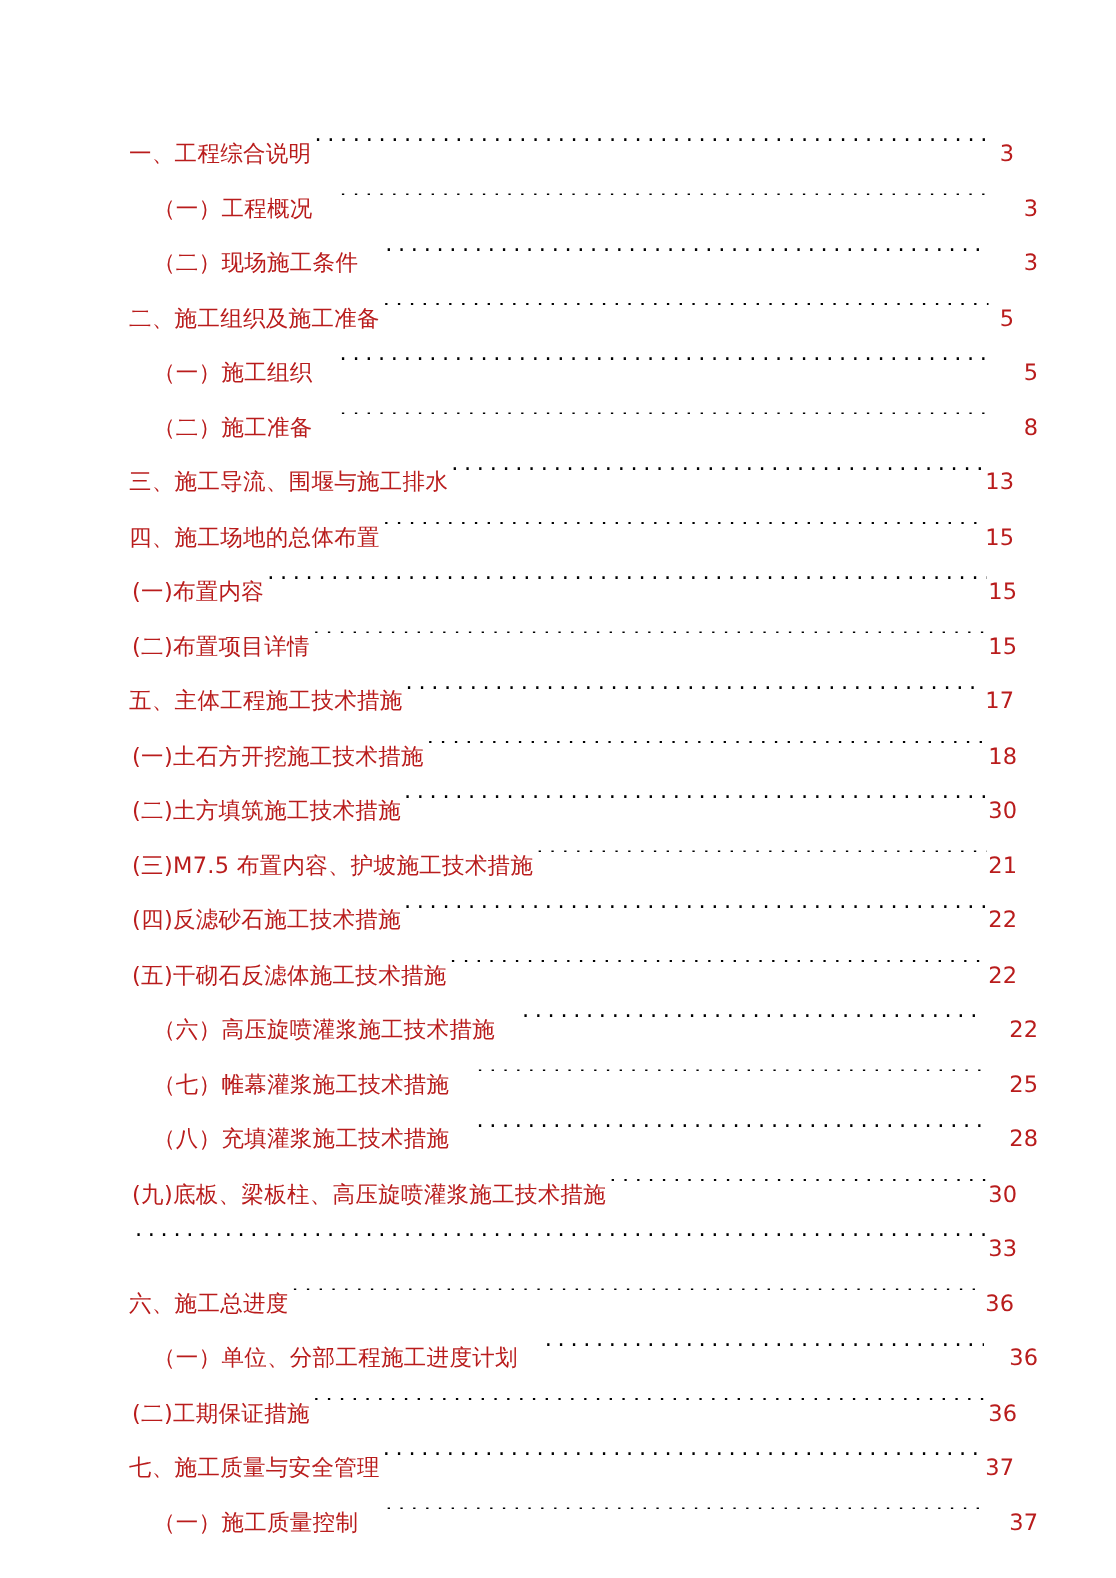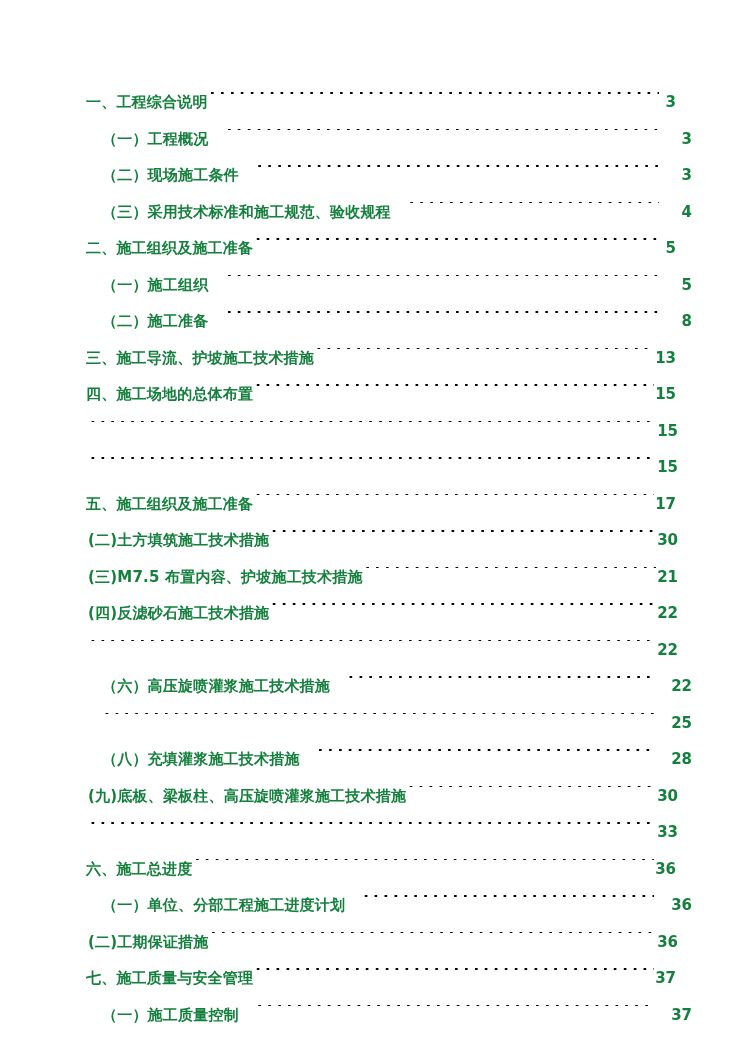--- a/index.html
+++ b/index.html
@@ -21,23 +21,22 @@
     left: 86px;
     top: 84px;
     width: 590px;
   }
   .toc-entry {
     display: flex;
     align-items: baseline;
     width: 100%;
     font-size: 15px;
     line-height: 36.5px;
-    color: #15803d;
+    color: #b91c1c;
     white-space: nowrap;
-    font-weight: bold;
   }
   .toc-entry .title {
     flex: 0 0 auto;
     letter-spacing: 0.2px;
   }
   .toc-entry .leader {
     flex: 1 1 auto;
     overflow: hidden;
     margin: 0 1px 0 2px;
     position: relative;
@@ -77,88 +76,92 @@
       <div class="toc-entry lvl-1">
         <span class="title">（一）工程概况</span>
         <span class="leader"></span>
         <span class="page-num">3</span>
       </div>
       <div class="toc-entry lvl-1">
         <span class="title">（二）现场施工条件</span>
         <span class="leader"></span>
         <span class="page-num">3</span>
       </div>
-      <div class="toc-entry lvl-1">
-        <span class="title">（三）采用技术标准和施工规范、验收规程</span>
-        <span class="leader"></span>
-        <span class="page-num">4</span>
-      </div>
       <div class="toc-entry lvl-0">
         <span class="title">二、施工组织及施工准备</span>
         <span class="leader"></span>
         <span class="page-num">5</span>
       </div>
       <div class="toc-entry lvl-1">
         <span class="title">（一）施工组织</span>
         <span class="leader"></span>
         <span class="page-num">5</span>
       </div>
       <div class="toc-entry lvl-1">
         <span class="title">（二）施工准备</span>
         <span class="leader"></span>
         <span class="page-num">8</span>
       </div>
       <div class="toc-entry lvl-0">
-        <span class="title">三、施工导流、护坡施工技术措施</span>
+        <span class="title">三、施工导流、围堰与施工排水</span>
         <span class="leader"></span>
         <span class="page-num">13</span>
       </div>
       <div class="toc-entry lvl-0">
         <span class="title">四、施工场地的总体布置</span>
         <span class="leader"></span>
         <span class="page-num">15</span>
       </div>
       <div class="toc-entry lvl-2">
+        <span class="title">(一)布置内容</span>
         <span class="leader"></span>
         <span class="page-num">15</span>
       </div>
       <div class="toc-entry lvl-2">
+        <span class="title">(二)布置项目详情</span>
         <span class="leader"></span>
         <span class="page-num">15</span>
       </div>
       <div class="toc-entry lvl-0">
-        <span class="title">五、施工组织及施工准备</span>
+        <span class="title">五、主体工程施工技术措施</span>
         <span class="leader"></span>
         <span class="page-num">17</span>
       </div>
       <div class="toc-entry lvl-2">
+        <span class="title">(一)土石方开挖施工技术措施</span>
+        <span class="leader"></span>
+        <span class="page-num">18</span>
+      </div>
+      <div class="toc-entry lvl-2">
         <span class="title">(二)土方填筑施工技术措施</span>
         <span class="leader"></span>
         <span class="page-num">30</span>
       </div>
       <div class="toc-entry lvl-2">
         <span class="title">(三)M7.5 布置内容、护坡施工技术措施</span>
         <span class="leader"></span>
         <span class="page-num">21</span>
       </div>
       <div class="toc-entry lvl-2">
         <span class="title">(四)反滤砂石施工技术措施</span>
         <span class="leader"></span>
         <span class="page-num">22</span>
       </div>
       <div class="toc-entry lvl-2">
+        <span class="title">(五)干砌石反滤体施工技术措施</span>
         <span class="leader"></span>
         <span class="page-num">22</span>
       </div>
       <div class="toc-entry lvl-1">
         <span class="title">（六）高压旋喷灌浆施工技术措施</span>
         <span class="leader"></span>
         <span class="page-num">22</span>
       </div>
       <div class="toc-entry lvl-1">
+        <span class="title">（七）帷幕灌浆施工技术措施</span>
         <span class="leader"></span>
         <span class="page-num">25</span>
       </div>
       <div class="toc-entry lvl-1">
         <span class="title">（八）充填灌浆施工技术措施</span>
         <span class="leader"></span>
         <span class="page-num">28</span>
       </div>
       <div class="toc-entry lvl-2">
         <span class="title">(九)底板、梁板柱、高压旋喷灌浆施工技术措施</span>

